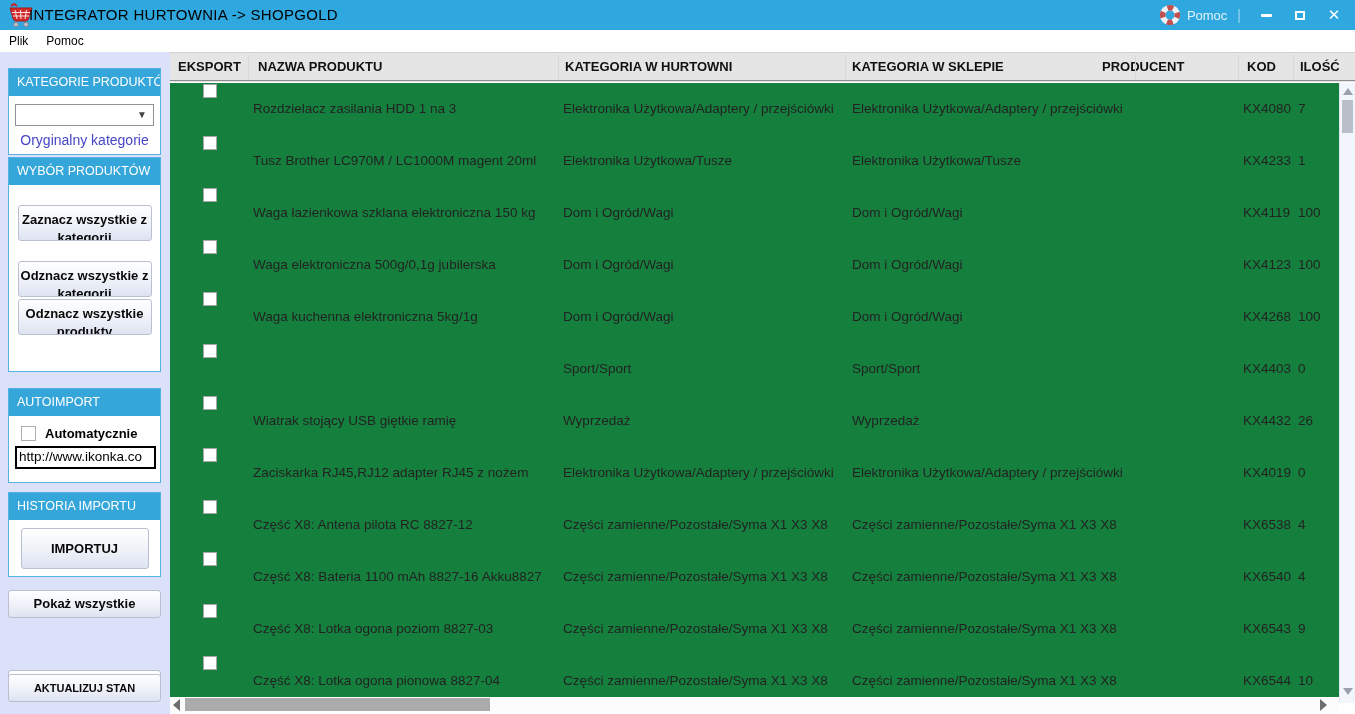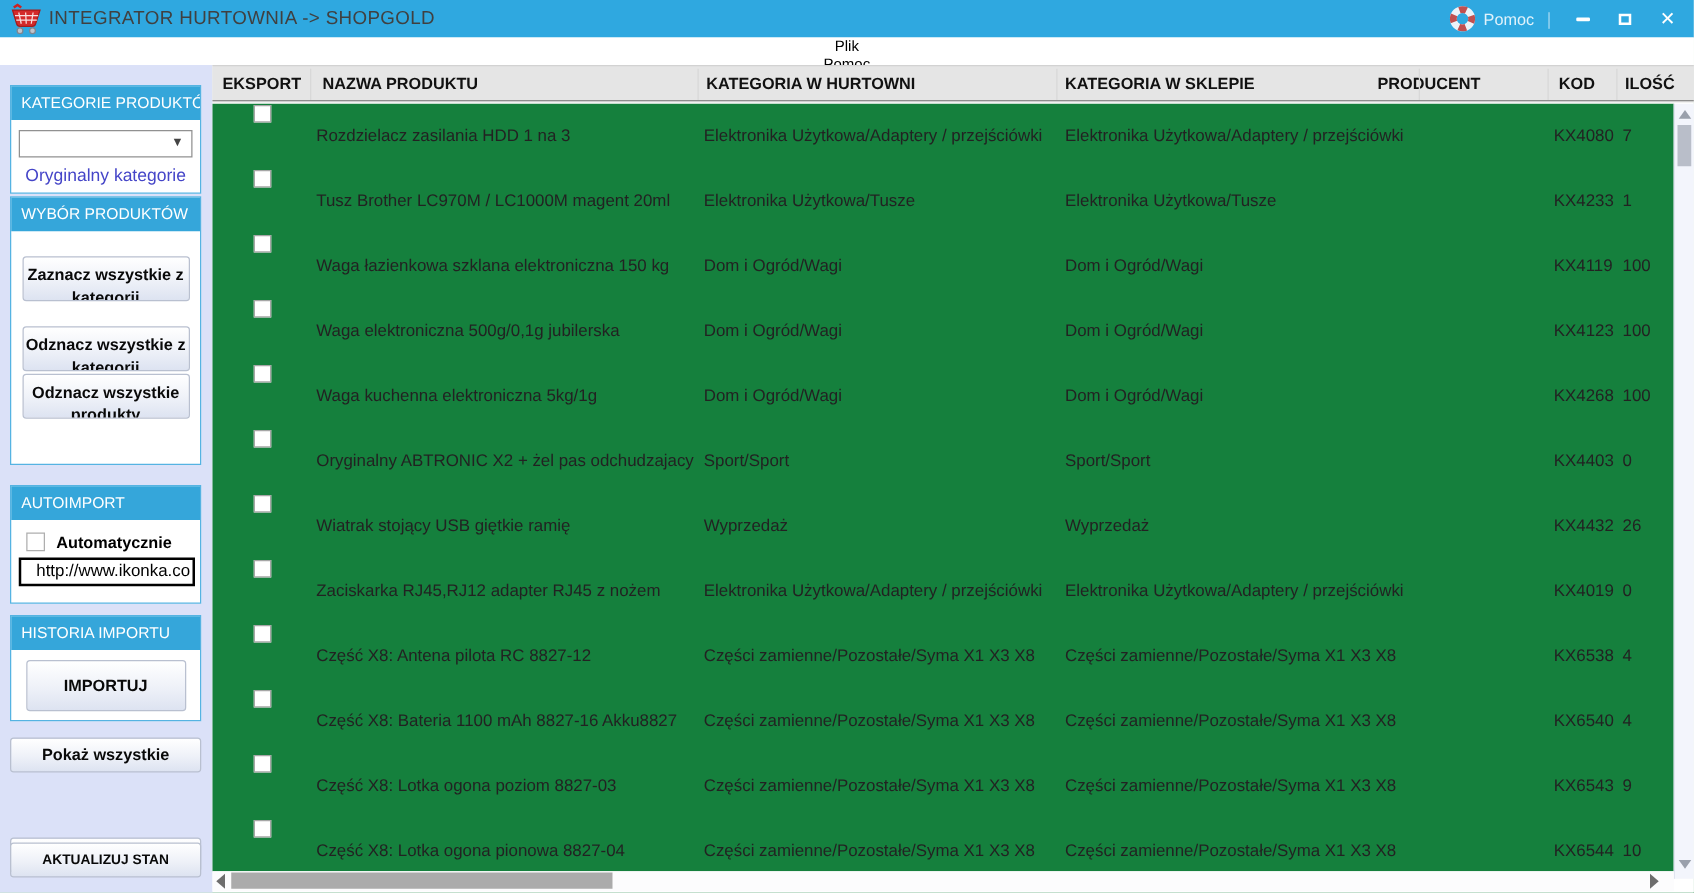--- a/index.html
+++ b/index.html
@@ -3,36 +3,36 @@
 <meta charset="utf-8">
 <style>
   * { margin:0; padding:0; box-sizing:border-box; }
   html,body { width:1355px; height:714px; overflow:hidden; background:#fff;
               font-family:"Liberation Sans", sans-serif; }
 
   
   .titlebar { position:absolute; left:0; top:0; width:1355px; height:30px;
               background:#2fa8e0; color:#fff; }
   .app-icon { position:absolute; left:7px; top:2px; width:28px; height:26px; }
-  .app-title { position:absolute; left:39px; top:0; height:30px; line-height:30px;
-               font-size:15px; color:#404040; letter-spacing:.3px; }
+  .app-title { position:absolute; left:29px; top:0; height:30px; line-height:30px;
+               font-size:15px; color:#000000; letter-spacing:.3px; }
   .help-cluster { position:absolute; right:0; top:0; height:30px; display:flex;
                   align-items:center; }
   .lifebuoy { width:22px; height:22px; margin-right:6px; }
   .help-label { font-size:13px; color:rgba(255,255,255,.85); margin-right:10px; }
   .tb-sep { color:rgba(255,255,255,.5); font-size:14px; margin-right:8px; }
   .winbtn { width:34px; height:30px; display:flex; align-items:center;
             justify-content:center; color:#fff; font-size:13px; cursor:default; }
   .winbtn .dash { display:block; width:11px; height:3px; background:#fff; border-radius:1px; }
   .winbtn .sq { display:block; width:10px; height:9px; border:2px solid #fff; }
   .winbtn.close { font-size:15px; margin-right:4px; }
 
   
   .menubar { position:absolute; left:0; top:30px; width:1355px; height:22px;
-             background:#fff; display:flex; align-items:center;flex-direction:column; }
+             background:#fff; display:flex; align-items:center; }
   .menu-item { font-size:12px; color:#000; padding:0 9px; }
 
   
   .sidebar { position:absolute; left:0; top:52px; width:170px; height:662px;
              background:#dbe1f8; }
   .panel { position:absolute; left:8px; width:153px; background:#fff;
            border:1px solid #55b3e2; }
   .panel-h { background:#35a6da; color:#fff; font-size:12.5px; height:27px;
              line-height:27px; padding-left:8px; white-space:nowrap; overflow:hidden; }
   .combo { margin:8px 6px 0 6px; height:22px; background:#fff;
@@ -44,21 +44,21 @@
          border:1px solid #b9c0d0; border-radius:3px; font-weight:bold;
          font-size:13px; color:#090909; text-align:center; overflow:hidden;
          line-height:1.35; }
   .sel-btn { width:134px; margin:0 auto; height:36px; padding-top:5px; }
   .gap12 { margin-top:20px; } .gap2 { margin-top:2px; }
   .auto-row { display:flex; align-items:center; margin:10px 0 0 12px; }
   .cbx { width:15px; height:15px; border:1px solid #aeaeae; background:#fff; }
   .auto-lbl { font-weight:bold; font-size:13px; margin-left:9px; }
   .url-input { display:block; margin:5px 6px 0 6px; width:141px; height:23px;
                border:2px solid #000; background:#fff; font-size:13.5px;
-               padding:1px 12px; white-space:nowrap; overflow:hidden;
+               padding:1px 2px; white-space:nowrap; overflow:hidden;
                font-family:"Liberation Sans", sans-serif; }
   .hist-btn { width:128px; margin:8px auto 0 auto; height:41px; line-height:39px; }
   .side-btn { position:absolute; left:8px; width:153px; height:28px; line-height:26px; }
 
   
   .thead { position:absolute; left:170px; top:52px; width:1185px; height:29px;
            background:#e5e5e5; border-top:1px solid #d2d2d2;
            border-bottom:1px solid #8d8d8d; box-shadow:0 1px 0 #e3e3e3; }
   .th { position:absolute; top:0; height:29px; line-height:28px; font-size:13px;
         font-weight:bold; color:#111; white-space:nowrap; }
@@ -221,21 +221,20 @@
       <span class="cb"></span>
       <span class="cell name">Waga kuchenna elektroniczna 5kg/1g</span>
       <span class="cell ch">Dom i Ogród/Wagi</span>
       <span class="cell cs">Dom i Ogród/Wagi</span>
       <span class="cell pr"></span>
       <span class="cell kod">KX4268</span>
       <span class="cell il">100</span>
     </div>
     <div class="row">
       <span class="cb"></span>
-      <span class="cell name">Oryginalny ABTRONIC X2 + żel pas odchudzajacy</span>
       <span class="cell ch">Sport/Sport</span>
       <span class="cell cs">Sport/Sport</span>
       <span class="cell pr"></span>
       <span class="cell kod">KX4403</span>
       <span class="cell il">0</span>
     </div>
     <div class="row">
       <span class="cb"></span>
       <span class="cell name">Wiatrak stojący USB giętkie ramię</span>
       <span class="cell ch">Wyprzedaż</span>

